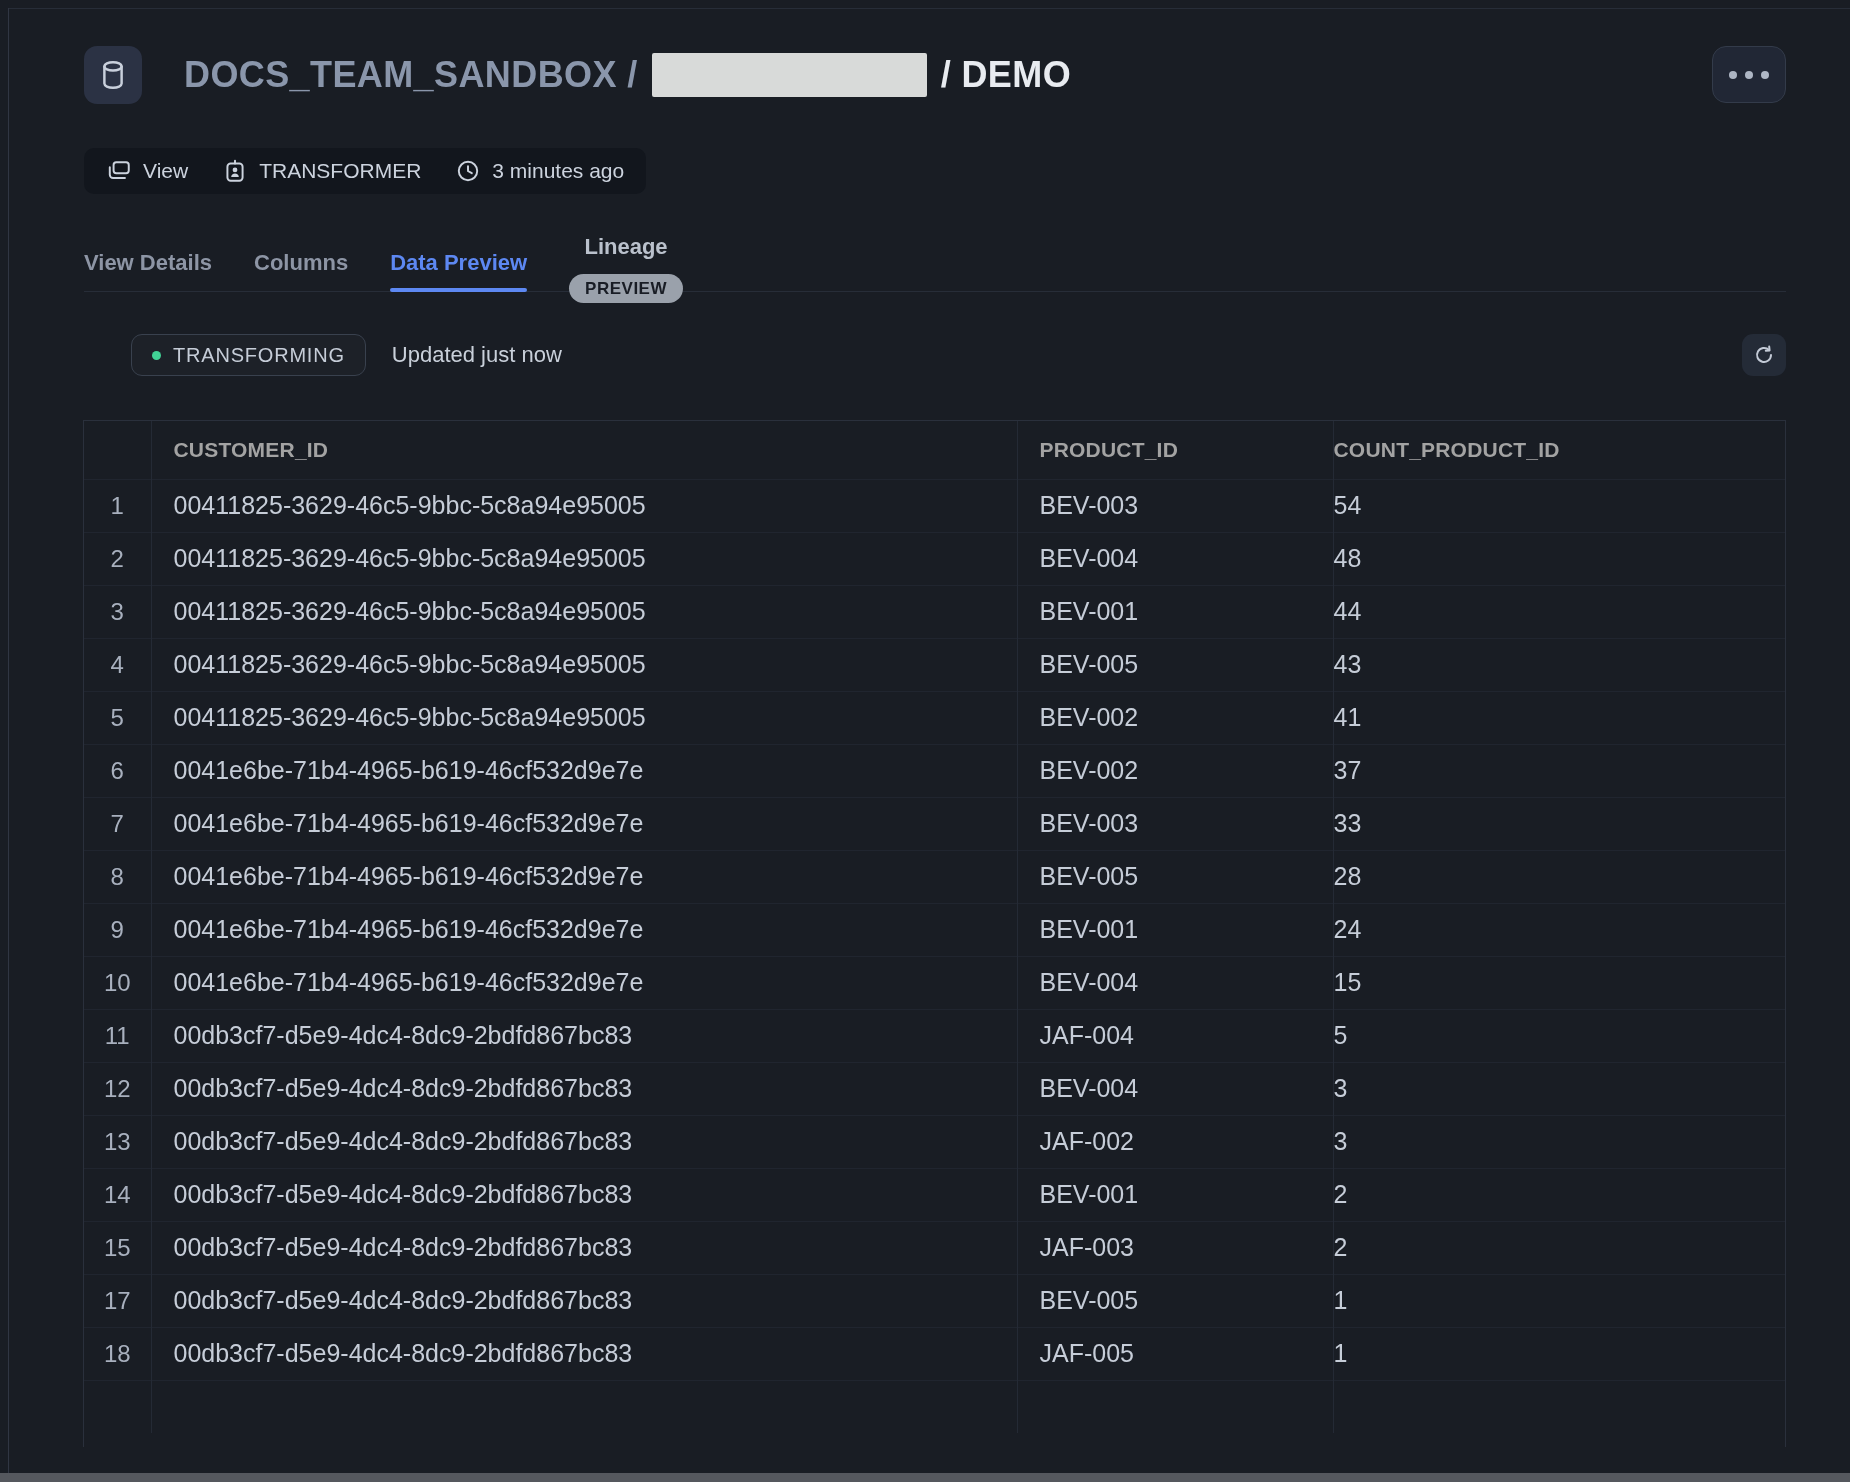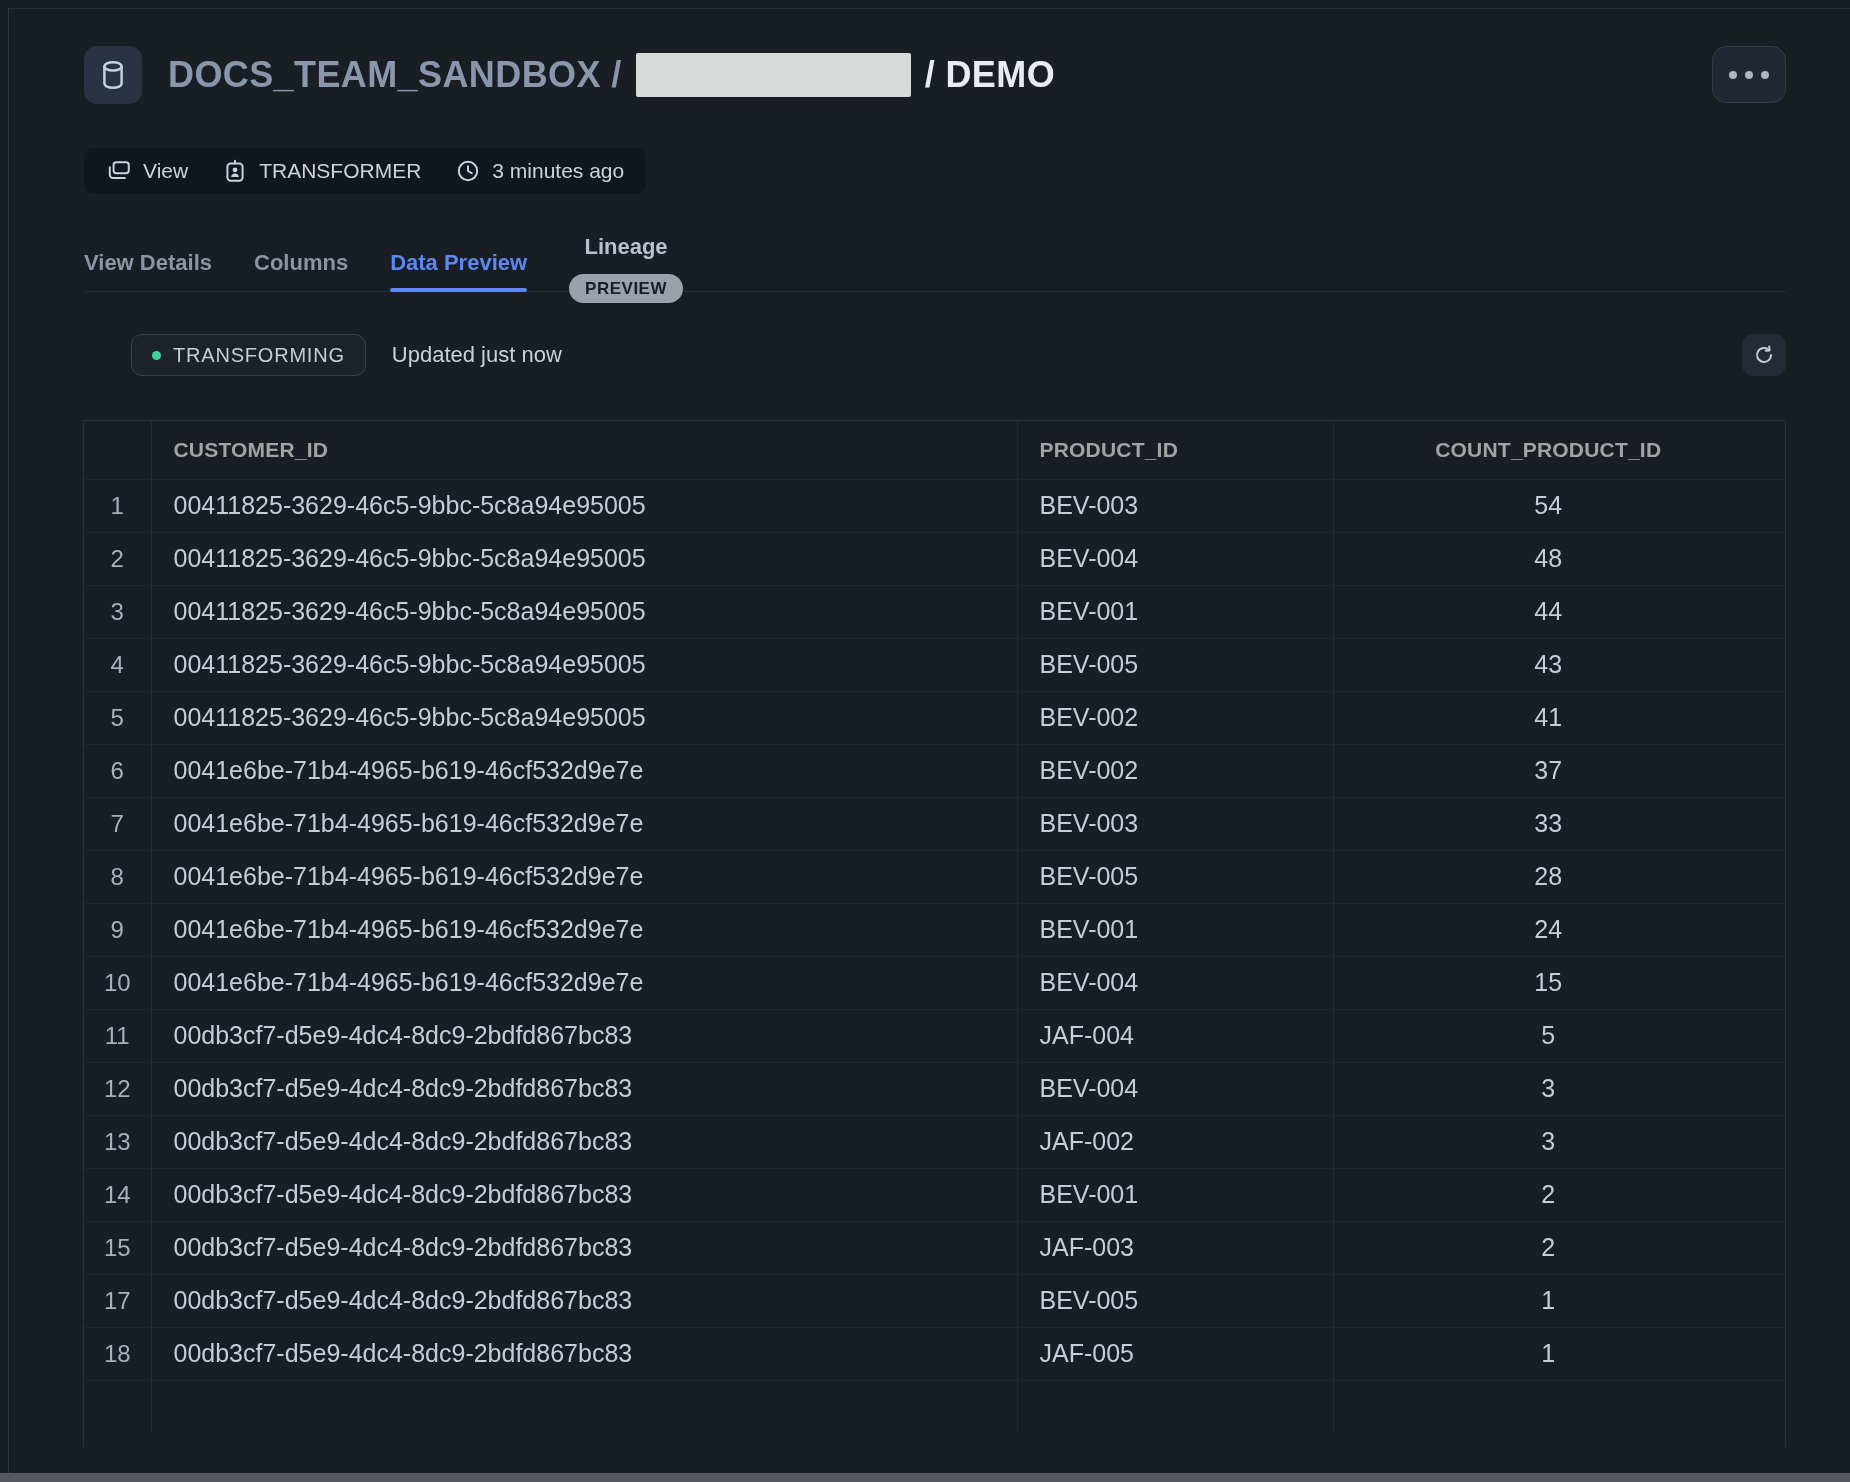--- a/index.html
+++ b/index.html
@@ -22,21 +22,21 @@
     color:var(--text);
   }
   
   .frame-left{position:absolute;left:8px;top:8px;bottom:9px;width:1px;background:#303643;}
   .frame-top{position:absolute;left:8px;top:8px;right:0;height:1px;background:#272d38;}
   .bottom-band{position:absolute;left:0;right:0;bottom:0;height:9px;background:#55585e;}
 
   
   .page-header{position:absolute;left:84px;right:64px;top:45px;height:59px;display:flex;align-items:center;}
   .db-tile{width:58px;height:58px;border-radius:13px;background:#2b3244;display:flex;align-items:center;justify-content:center;flex:0 0 auto;}
-  .title{margin-left:26px;font-size:36px;font-weight:700;letter-spacing:.4px;display:flex;align-items:center;white-space:nowrap;}
+  .title{margin-left:42px;font-size:36px;font-weight:700;letter-spacing:.4px;display:flex;align-items:center;white-space:nowrap;}
   .title .prefix{color:#8a96ab;}
   .title .suffix{color:#e8ebf0;}
   .redacted{display:inline-block;width:275px;height:44px;background:#d8dad9;border-radius:2px;margin:0 14px;}
   .more-btn{margin-left:auto;width:74px;height:57px;border-radius:14px;background:#212735;border:1px solid #333b4a;display:flex;align-items:center;justify-content:center;gap:8px;cursor:pointer;}
   .more-btn .dot{width:8px;height:8px;border-radius:50%;background:#aeb6c4;}
 
   
   .meta-bar{position:absolute;left:84px;top:148px;height:46px;display:inline-flex;align-items:center;gap:34px;background:var(--panel);border-radius:10px;padding:0 22px;}
   .meta-item{display:flex;align-items:center;gap:11px;font-size:21px;color:#ccd3de;white-space:nowrap;}
   .meta-item svg{display:block;}
@@ -55,21 +55,21 @@
   .status-dot{width:9px;height:9px;border-radius:50%;background:var(--green);}
   .status-label{font-size:20px;letter-spacing:.8px;color:#c6cdd8;}
   .updated{margin-left:26px;font-size:22px;color:#c9d0da;}
   .refresh-btn{margin-left:auto;width:44px;height:42px;border-radius:11px;background:#242b37;border:none;display:flex;align-items:center;justify-content:center;cursor:pointer;}
 
   
   .table-wrap{position:absolute;left:83px;top:420px;width:1703px;height:1027px;overflow:hidden;border:1px solid var(--border);border-bottom:none;}
   table{border-collapse:collapse;table-layout:fixed;width:1701px;}
   col.c-num{width:67px;} col.c-cust{width:866px;} col.c-prod{width:316px;} col.c-count{width:452px;}
   th{height:58px;font-size:21px;font-weight:700;color:#a3a3a3;text-align:left;padding:0 0 0 22px;letter-spacing:.2px;}
-  th.count, td.count{text-align:center;padding:0 22px 0 0;}
+  th.count, td.count{text-align:left;padding:0 22px 0 0;}
   td{height:53px;font-size:25px;color:var(--text);padding:0 0 0 22px;white-space:nowrap;overflow:hidden;}
   td.num{text-align:center;padding:0;color:#a8b0be;font-size:24px;}
   tbody tr td{border-top:1px solid var(--row-border);}
   th:nth-child(-n+3), td:nth-child(-n+3){border-right:1px solid var(--col-border);}
 </style>
 </head>
 <body>
 
 <div class="frame-top"></div>
 <div class="frame-left"></div>

